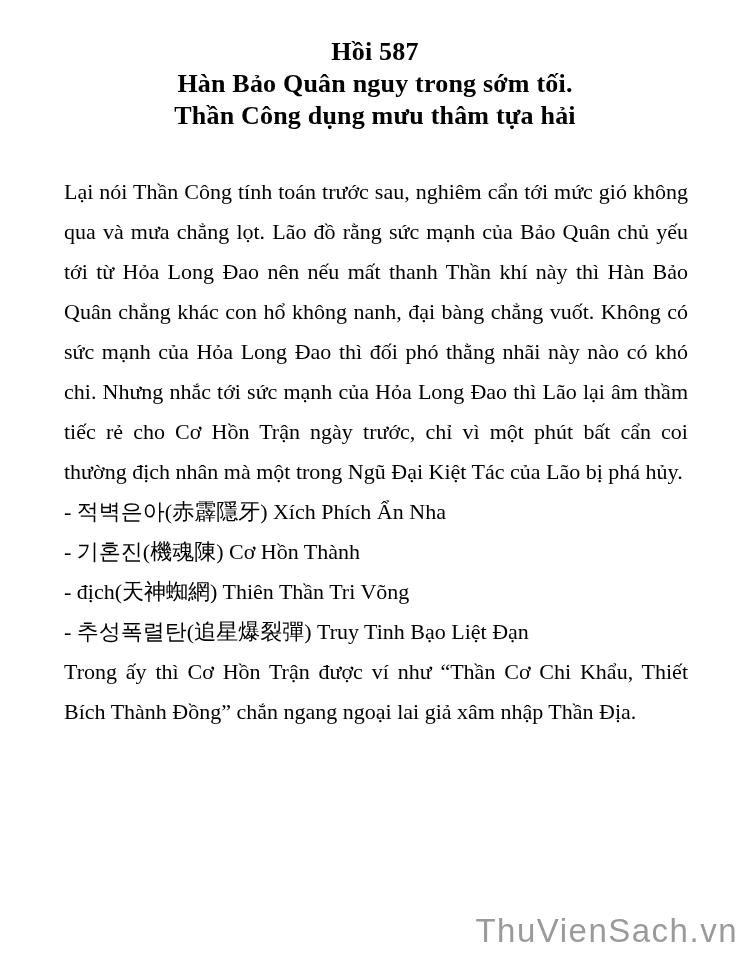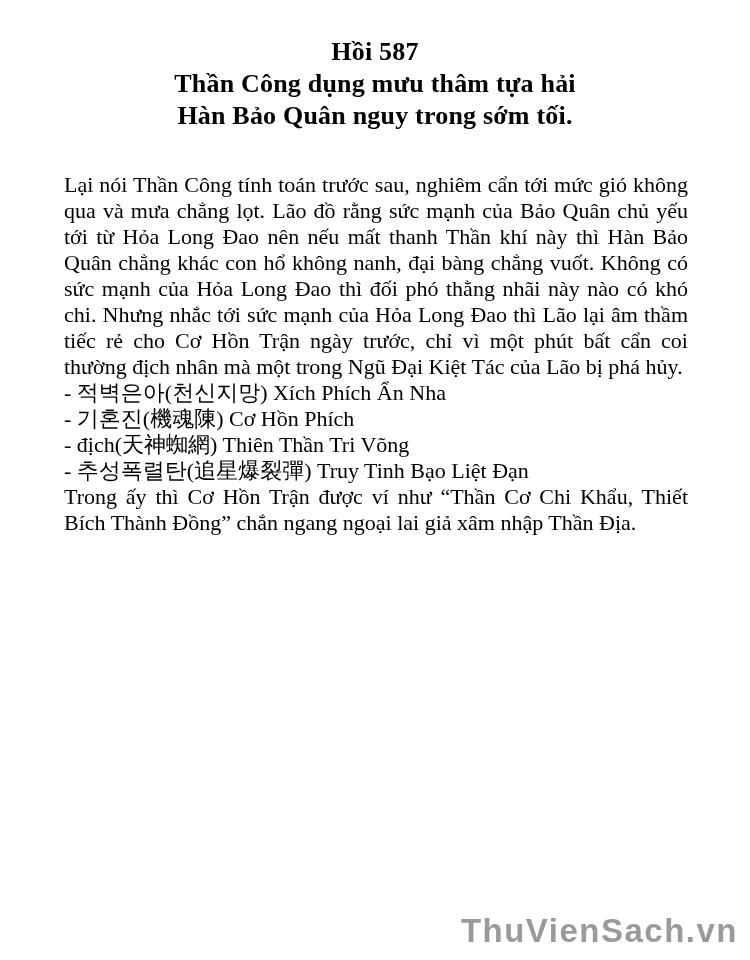--- a/index.html
+++ b/index.html
@@ -27,60 +27,59 @@
     font-size: 26px;
     line-height: 32px;
     letter-spacing: 0.2px;
   }
   .content {
     position: absolute;
     top: 172px;
     left: 64px;
     right: 62px;
     font-size: 22px;
-    line-height: 26px;
+    line-height: 40px;
     text-align: justify;
   }
   .content p {
     margin: 0;
     padding: 0;
   }
   .weapon-list {
     text-align: left;
   }
   .weapon-list .list-line {
     white-space: nowrap;
   }
   .watermark {
     position: absolute;
     right: 12px;
     bottom: 10px;
     font-family: "Liberation Sans", "DejaVu Sans", sans-serif;
     font-size: 33px;
     letter-spacing: 1.5px;
     color: #9a9a9a;
-    font-weight: bold;
   }
 </style>
 </head>
 <body>
 
 <div class="page">
 
   <div class="chapter-header">
     <div>Hồi 587</div>
+    <div>Hàn Bảo Quân nguy trong sớm tối.</div>
     <div>Thần Công dụng mưu thâm tựa hải</div>
-    <div>Hàn Bảo Quân nguy trong sớm tối.</div>
   </div>
 
   <div class="content">
     <p>Lại nói Thần Công tính toán trước sau, nghiêm cẩn tới mức gió không qua và mưa chẳng lọt. Lão đồ rằng sức mạnh của Bảo Quân chủ yếu tới từ Hỏa Long Đao nên nếu mất thanh Thần khí này thì Hàn Bảo Quân chẳng khác con hổ không nanh, đại bàng chẳng vuốt. Không có sức mạnh của Hỏa Long Đao thì đối phó thằng nhãi này nào có khó chi. Nhưng nhắc tới sức mạnh của Hỏa Long Đao thì Lão lại âm thầm tiếc rẻ cho Cơ Hồn Trận ngày trước, chỉ vì một phút bất cẩn coi thường địch nhân mà một trong Ngũ Đại Kiệt Tác của Lão bị phá hủy.</p>
     <div class="weapon-list">
-      <div class="list-line">- 적벽은아(천신지망) Xích Phích Ẩn Nha</div>
-      <div class="list-line">- 기혼진(機魂陳) Cơ Hồn Phích</div>
+      <div class="list-line">- 적벽은아(赤霹隱牙) Xích Phích Ẩn Nha</div>
+      <div class="list-line">- 기혼진(機魂陳) Cơ Hồn Thành</div>
       <div class="list-line">- địch(天神蜘網) Thiên Thần Tri Võng</div>
       <div class="list-line">- 추성폭렬탄(追星爆裂彈) Truy Tinh Bạo Liệt Đạn</div>
     </div>
     <p>Trong ấy thì Cơ Hồn Trận được ví như “Thần Cơ Chi Khẩu, Thiết Bích Thành Đồng” chắn ngang ngoại lai giả xâm nhập Thần Địa.</p>
   </div>
 
   <div class="watermark">ThuVienSach.vn</div>
 
 </div>
 

